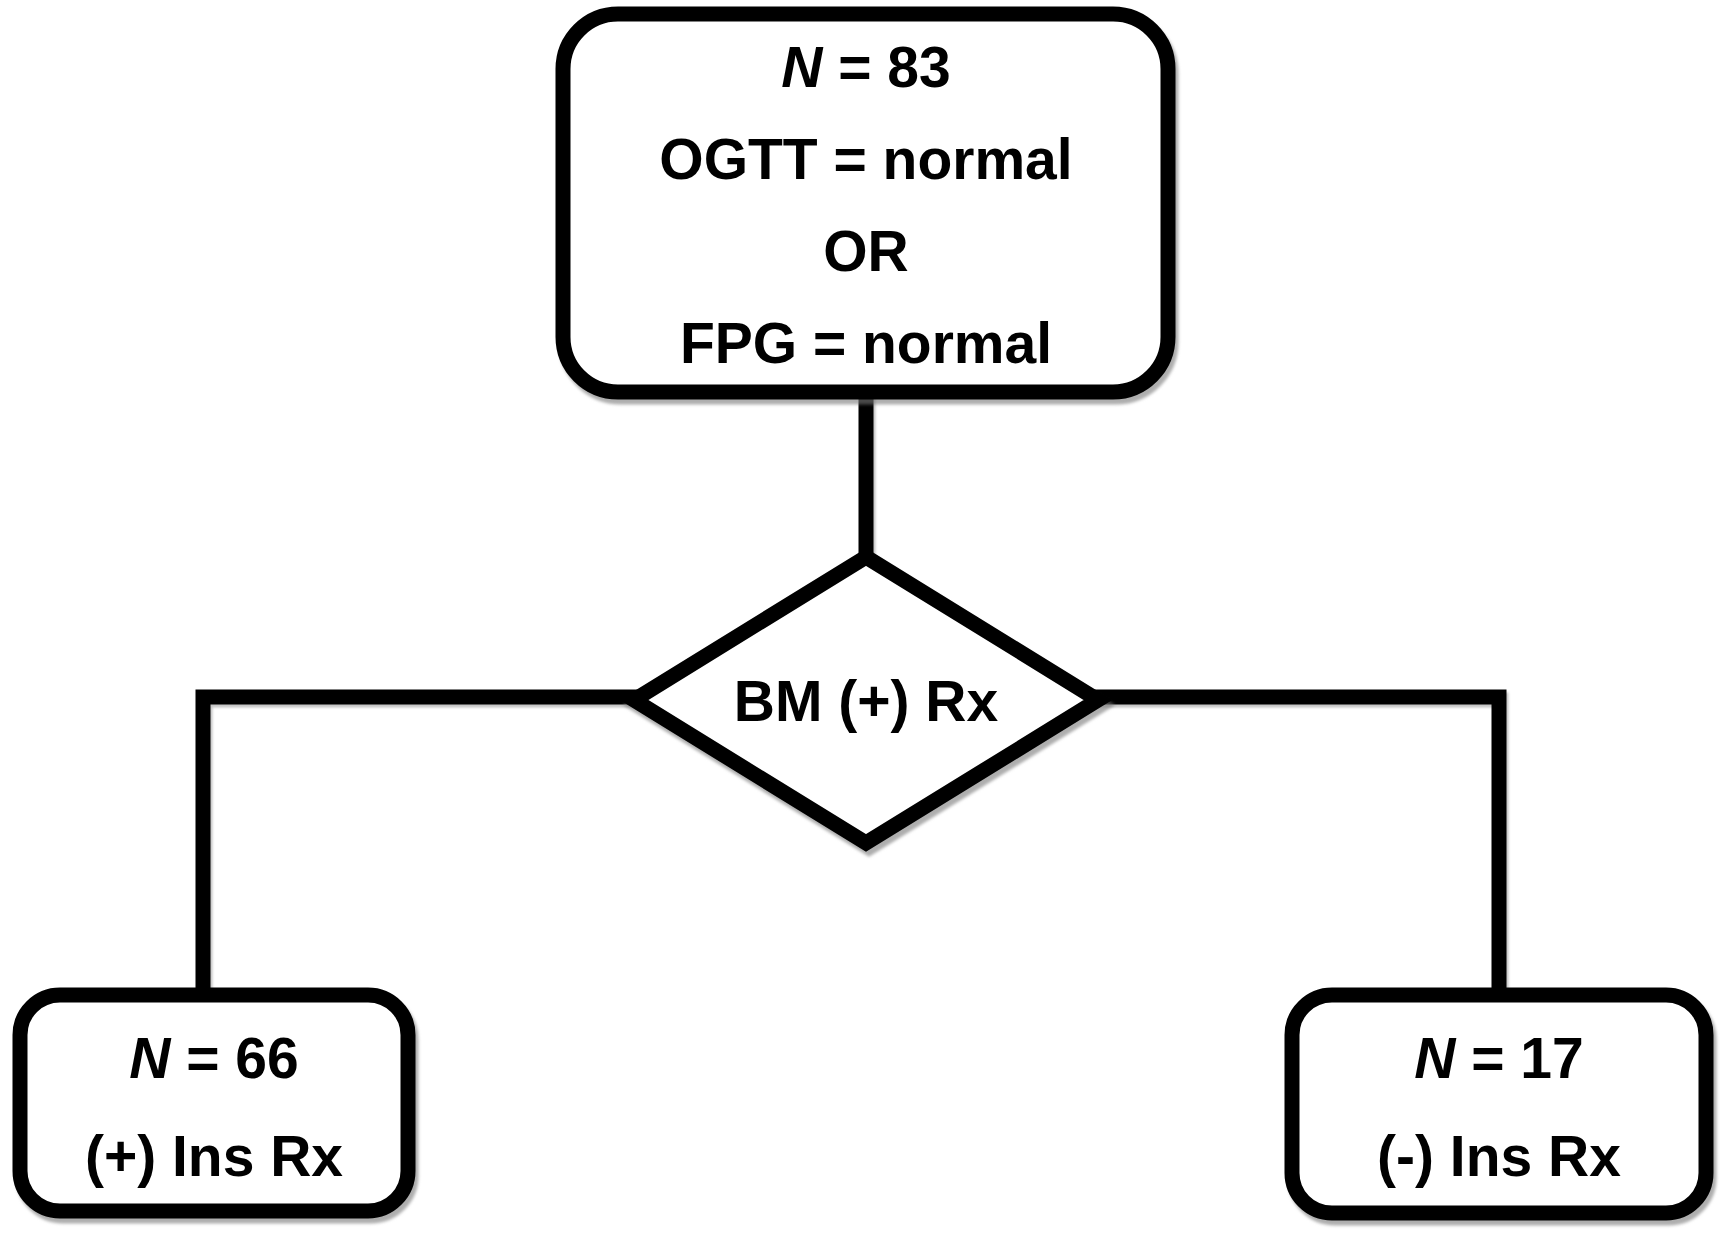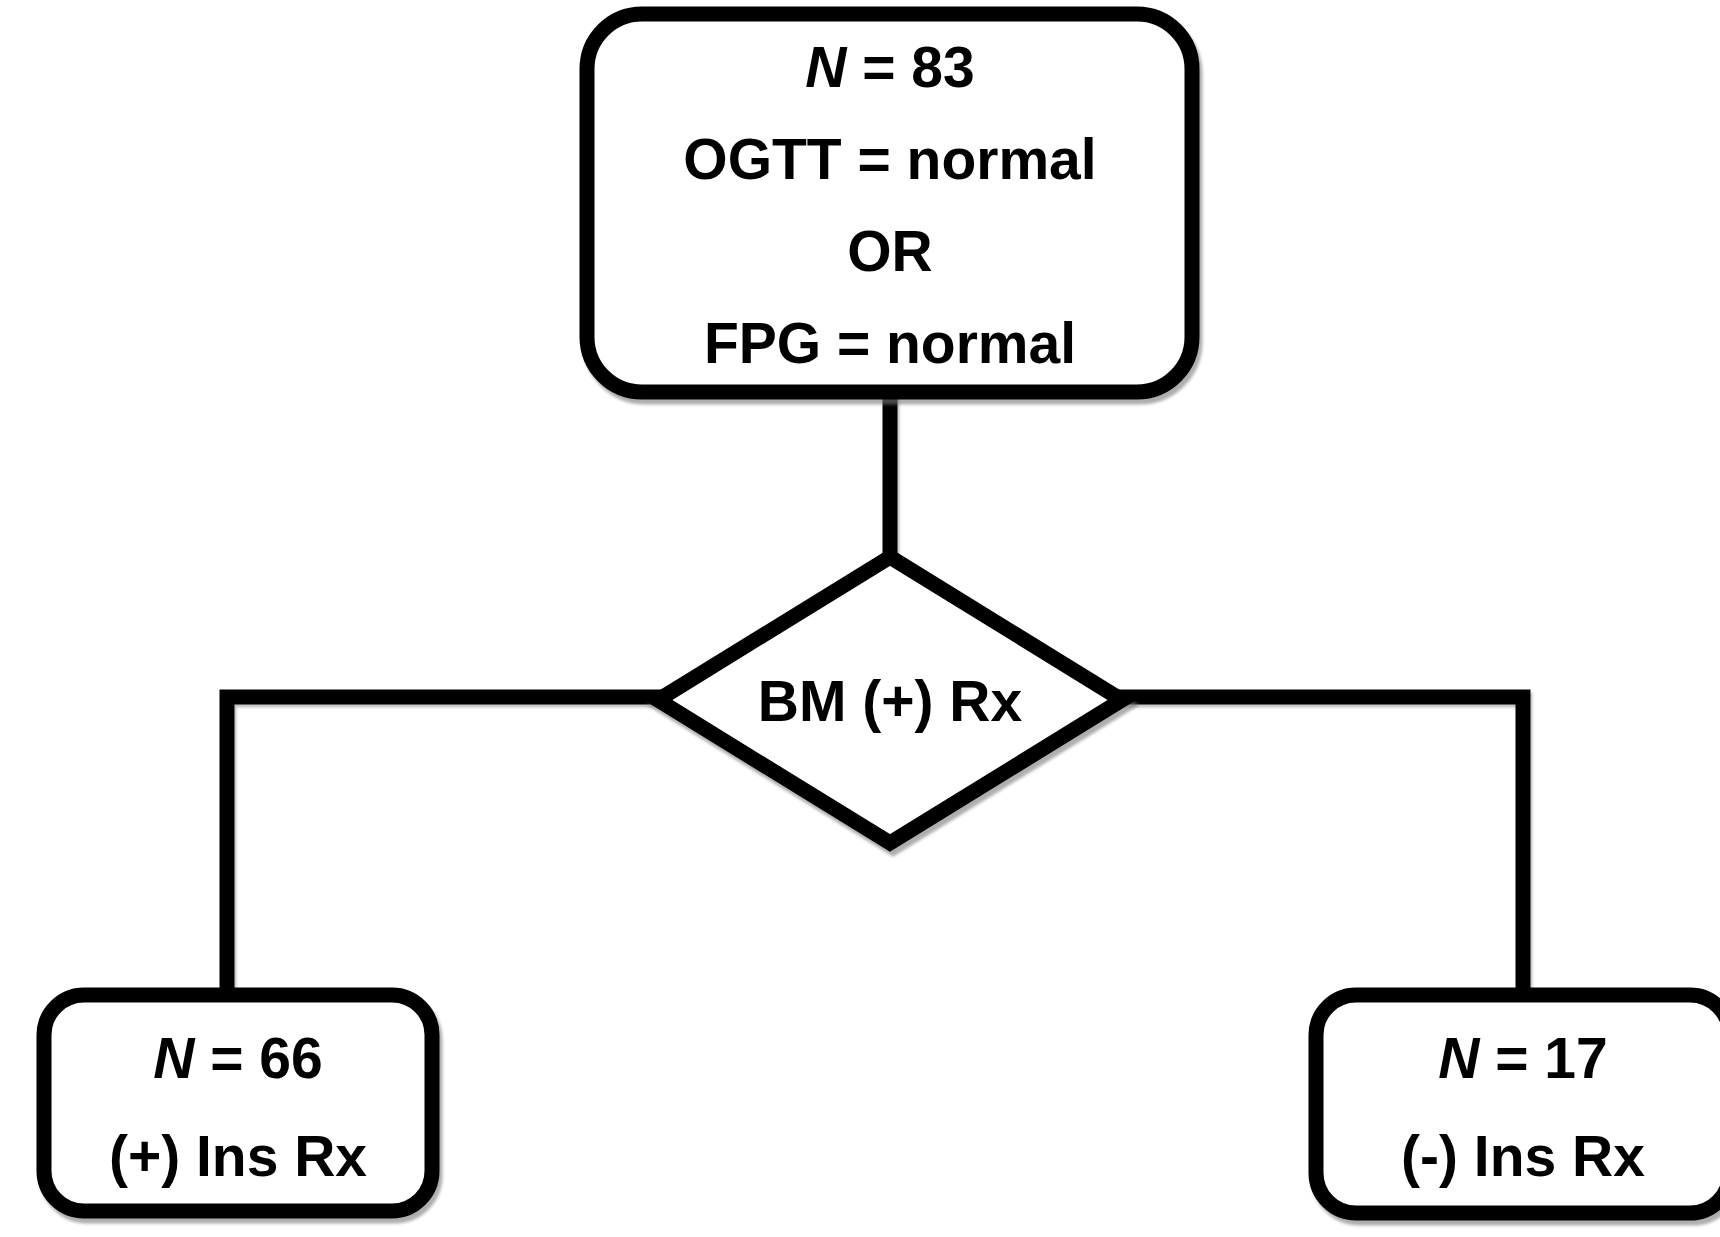--- a/index.html
+++ b/index.html
@@ -8,21 +8,20 @@
     background: #ffffff;
     width: 1720px;
     height: 1237px;
     overflow: hidden;
   }
   .stage {
     position: relative;
     width: 1428px;
     height: 1237px;
     background: #ffffff;
-    margin-left: 24px;
   }
   svg { display: block; }
   .connector {
     fill: none;
     stroke: #000000;
     stroke-width: 15;
     stroke-linejoin: miter;
     stroke-linecap: butt;
     filter: drop-shadow(2px 3px 1px rgba(125,125,125,0.45));
   }

